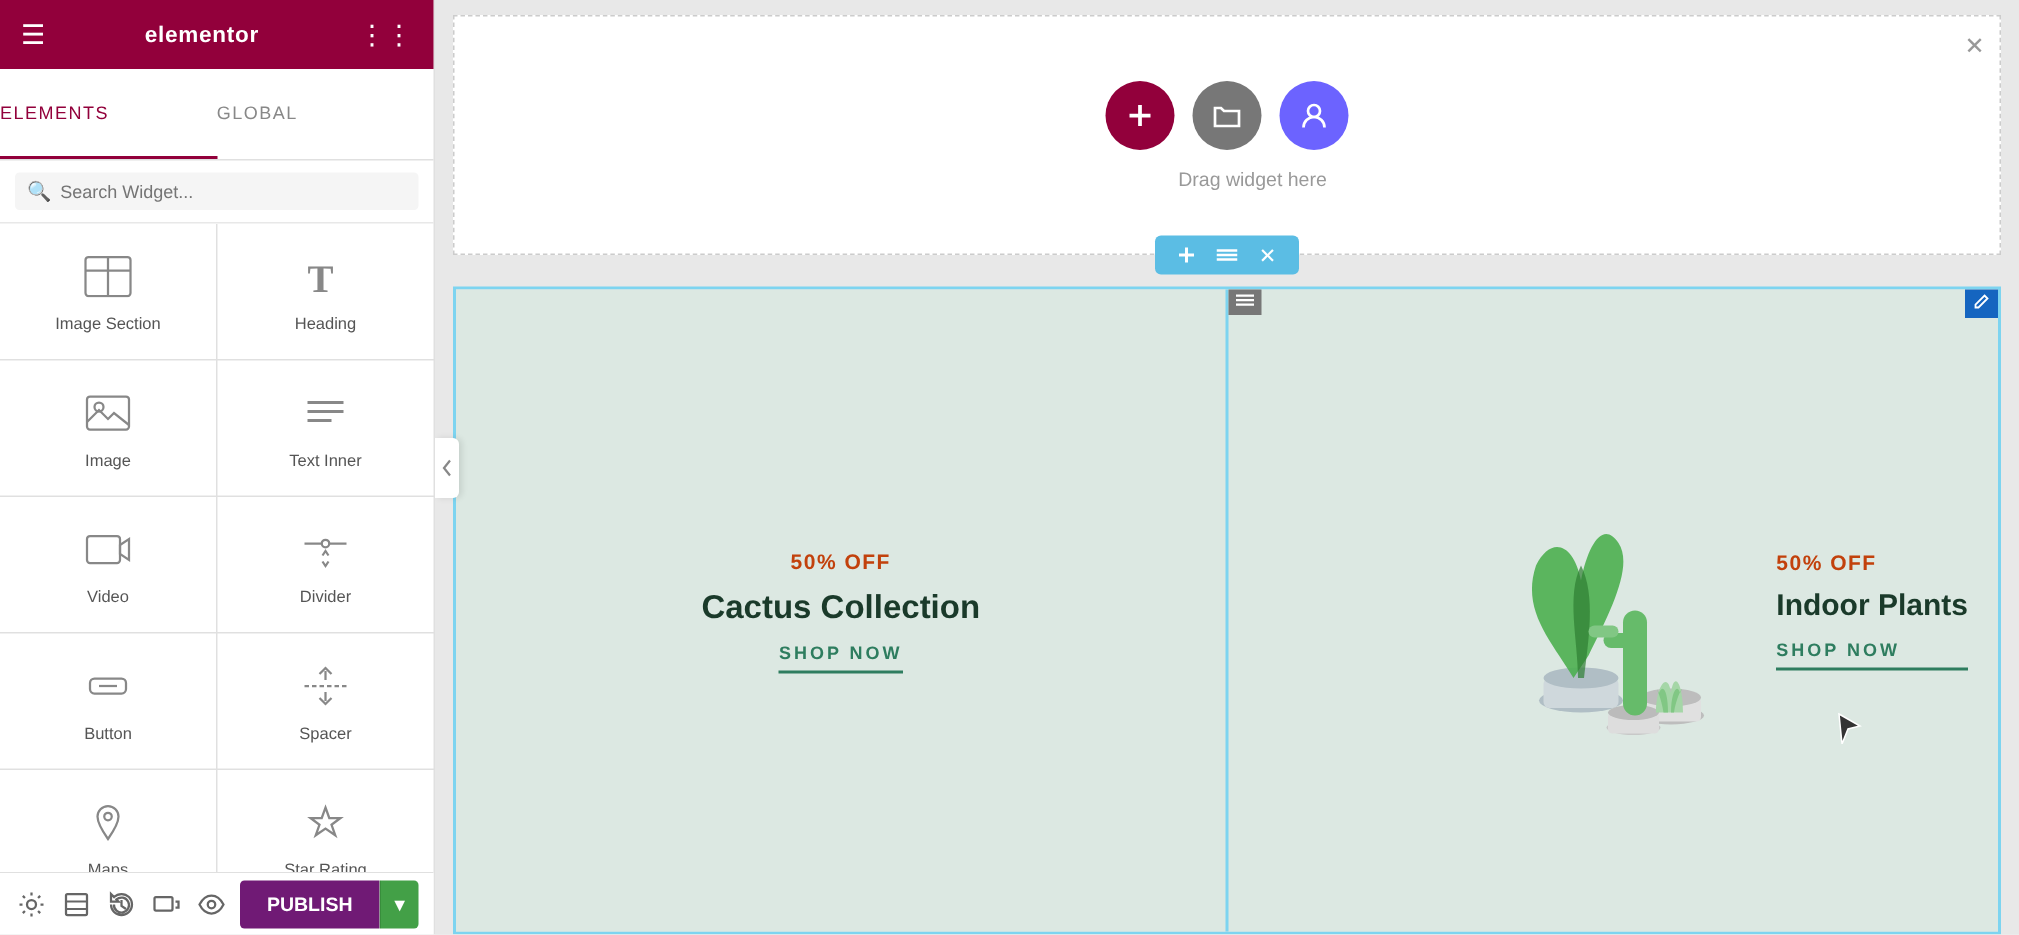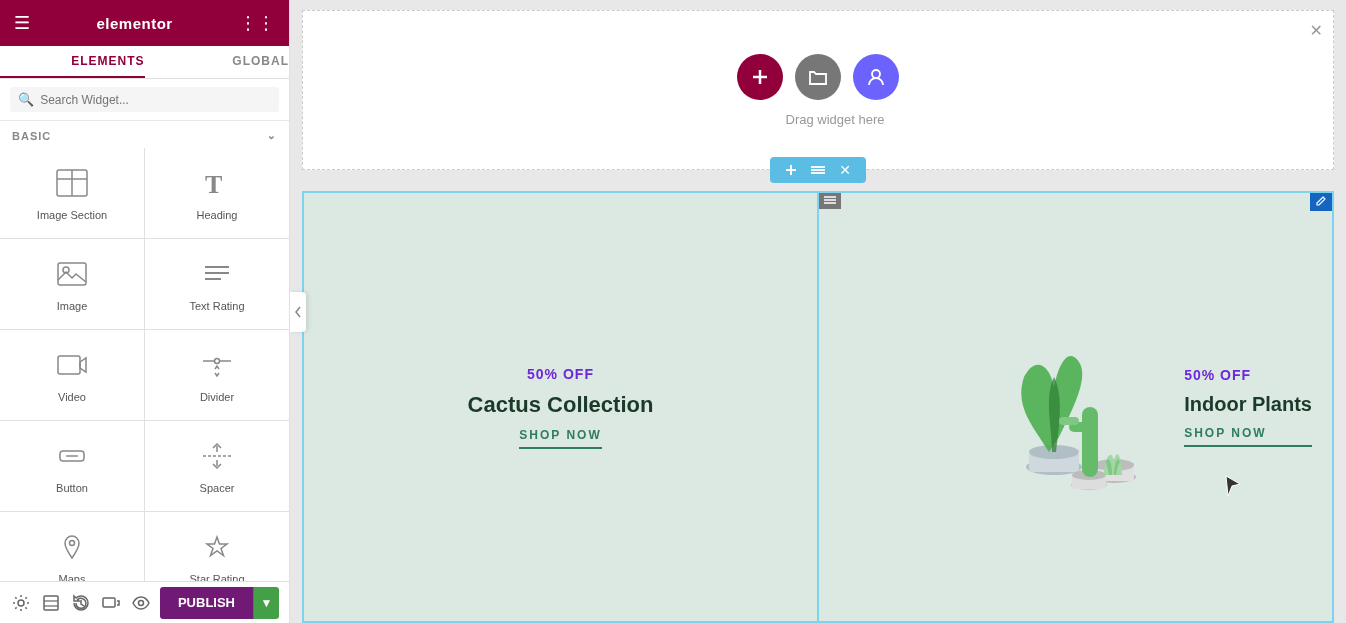--- a/index.html
+++ b/index.html
@@ -40,24 +40,24 @@
       cursor: pointer;
     }
 
     .panel-tabs {
       display: flex;
       border-bottom: 1px solid #e0e0e0;
     }
 
     .panel-tab {
       flex: 1;
-      text-align: right;
-      padding: 8px 0;
+      text-align: left;
+      padding: 22px 0;
       font-size: 12px;
-      font-weight: 700;
+      font-weight: 400;
       letter-spacing: 1px;
       color: #888;
       cursor: pointer;
       text-transform: uppercase;
     }
 
     .panel-tab.active {
       color: #92003b;
       border-bottom: 2px solid #92003b;
     }
@@ -363,21 +363,21 @@
       right: 0;
       background: #1565c0;
       color: #fff;
       font-size: 11px;
       padding: 2px 5px;
     }
 
     .banner-discount {
       font-size: 14px;
       font-weight: 600;
-      color: #6d28d9;
+      color: #c2410c;
       letter-spacing: 1px;
     }
 
     .banner-title {
       font-size: 22px;
       font-weight: 700;
       color: #1a3a2a;
       text-align: center;
     }
 
@@ -430,24 +430,20 @@
     <div class="panel-tab">GLOBAL</div>
   </div>
 
   <div class="search-wrapper">
     <div class="search-input-wrap">
       <span class="search-icon-el">🔍</span>
       <input class="search-input" type="text" placeholder="Search Widget..." style="">
     </div>
   </div>
 
-  <div class="section-label">
-    <span>BASIC</span>
-    <span>⌄</span>
-  </div>
 
   <div class="widgets-grid">
     <div class="widget-item">
       <div class="widget-icon">
         <svg width="32" height="28" viewBox="0 0 32 28" fill="none">
             <rect x="1" y="1" width="30" height="26" rx="2" stroke="#888" stroke-width="1.5"></rect>
             <line x1="16" y1="1" x2="16" y2="27" stroke="#888" stroke-width="1.5"></line>
             <line x1="1" y1="10" x2="31" y2="10" stroke="#888" stroke-width="1.5"></line>
           </svg>
       </div>
@@ -472,21 +468,21 @@
       <span class="widget-label">Image</span>
     </div>
     <div class="widget-item">
       <div class="widget-icon">
         <svg width="32" height="28" viewBox="0 0 32 28" fill="none">
             <line x1="4" y1="7" x2="28" y2="7" stroke="#888" stroke-width="2"></line>
             <line x1="4" y1="13" x2="28" y2="13" stroke="#888" stroke-width="2"></line>
             <line x1="4" y1="19" x2="20" y2="19" stroke="#888" stroke-width="2"></line>
           </svg>
       </div>
-      <span class="widget-label">Text Rating</span>
+      <span class="widget-label">Text Inner</span>
     </div>
     <div class="widget-item">
       <div class="widget-icon">
         <svg width="32" height="28" viewBox="0 0 32 28" fill="none">
             <rect x="2" y="5" width="22" height="18" rx="2" stroke="#888" stroke-width="1.5"></rect>
             <path d="M24 11l6-4v14l-6-4V11z" stroke="#888" stroke-width="1.5" fill="none"></path>
           </svg>
       </div>
       <span class="widget-label">Video</span>
     </div>

